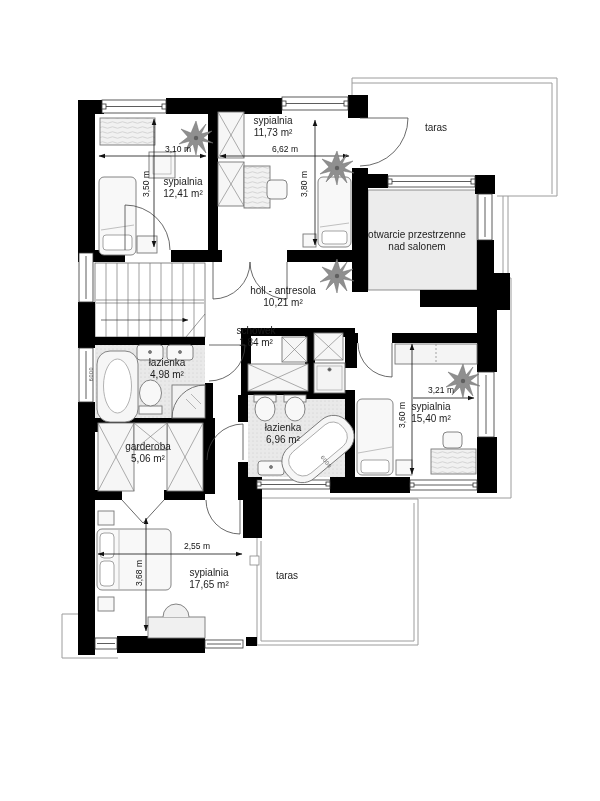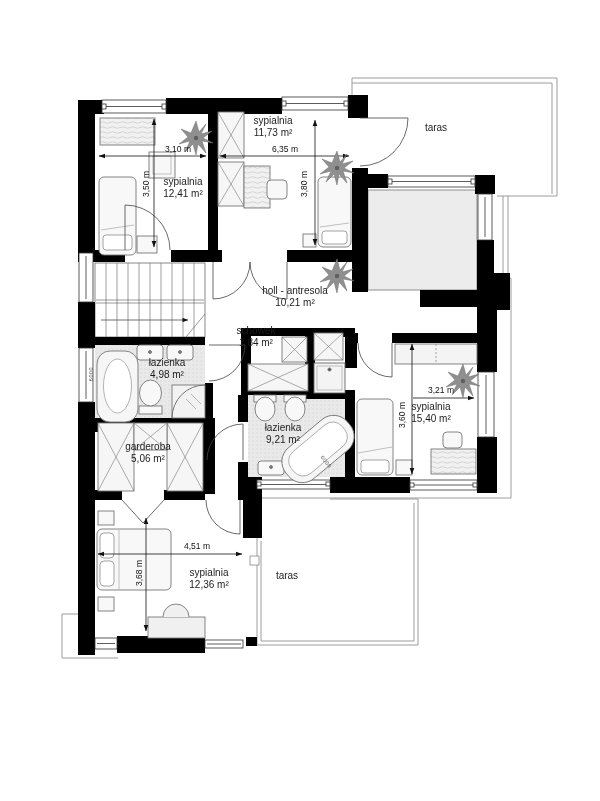--- a/index.html
+++ b/index.html
@@ -396,57 +396,61 @@
   <span>sypialnia</span>
   <span>12,41 m²</span>
 </div>
 <div class="lbl" style="left:273px;top:127px">
   <span>sypialnia</span>
   <span>11,73 m²</span>
 </div>
 <div class="lbl" style="left:436px;top:128px">
   <span>taras</span>
 </div>
-<div class="lbl" style="left:295px;top:297px">
+<div class="lbl" style="left:417px;top:241px">
+  <span>otwarcie przestrzenne</span>
+  <span>nad salonem</span>
+</div>
+<div class="lbl" style="left:283px;top:297px">
   <span>holl - antresola</span>
   <span>10,21 m²</span>
 </div>
 <div class="lbl" style="left:256px;top:337px">
   <span>schowek</span>
   <span>1,84 m²</span>
 </div>
 <div class="lbl" style="left:167px;top:369px">
   <span>łazienka</span>
   <span>4,98 m²</span>
 </div>
 <div class="lbl" style="left:283px;top:434px">
   <span>łazienka</span>
-  <span>9,21 m²</span>
+  <span>6,96 m²</span>
 </div>
 <div class="lbl" style="left:431px;top:413px">
   <span>sypialnia</span>
   <span>15,40 m²</span>
 </div>
 <div class="lbl" style="left:148px;top:453px">
   <span>garderoba</span>
   <span>5,06 m²</span>
 </div>
 <div class="lbl" style="left:209px;top:579px">
   <span>sypialnia</span>
-  <span>12,36 m²</span>
+  <span>17,65 m²</span>
 </div>
 <div class="lbl" style="left:287px;top:576px">
   <span>taras</span>
 </div>
 
 <div class="lbl dim" style="left:178px;top:149px">3,10 m</div>
 <div class="lbl dim rot" style="left:146px;top:184px">3,50 m</div>
-<div class="lbl dim" style="left:285px;top:149px">6,35 m</div>
+<div class="lbl dim" style="left:285px;top:149px">6,62 m</div>
 <div class="lbl dim rot" style="left:304px;top:184px">3,80 m</div>
 <div class="lbl dim" style="left:441px;top:390px">3,21 m</div>
 <div class="lbl dim rot" style="left:402px;top:415px">3,60 m</div>
-<div class="lbl dim" style="left:197px;top:546px">4,51 m</div>
+<div class="lbl dim" style="left:197px;top:546px">2,55 m</div>
 <div class="lbl dim rot" style="left:139px;top:573px">3,68 m</div>
 
 <div class="lbl code rot-code" style="left:91px;top:374px">6000</div>
 <div class="lbl code tub-code" style="left:326px;top:462px">6000</div>
 
 </div>
 
 </body></html>

